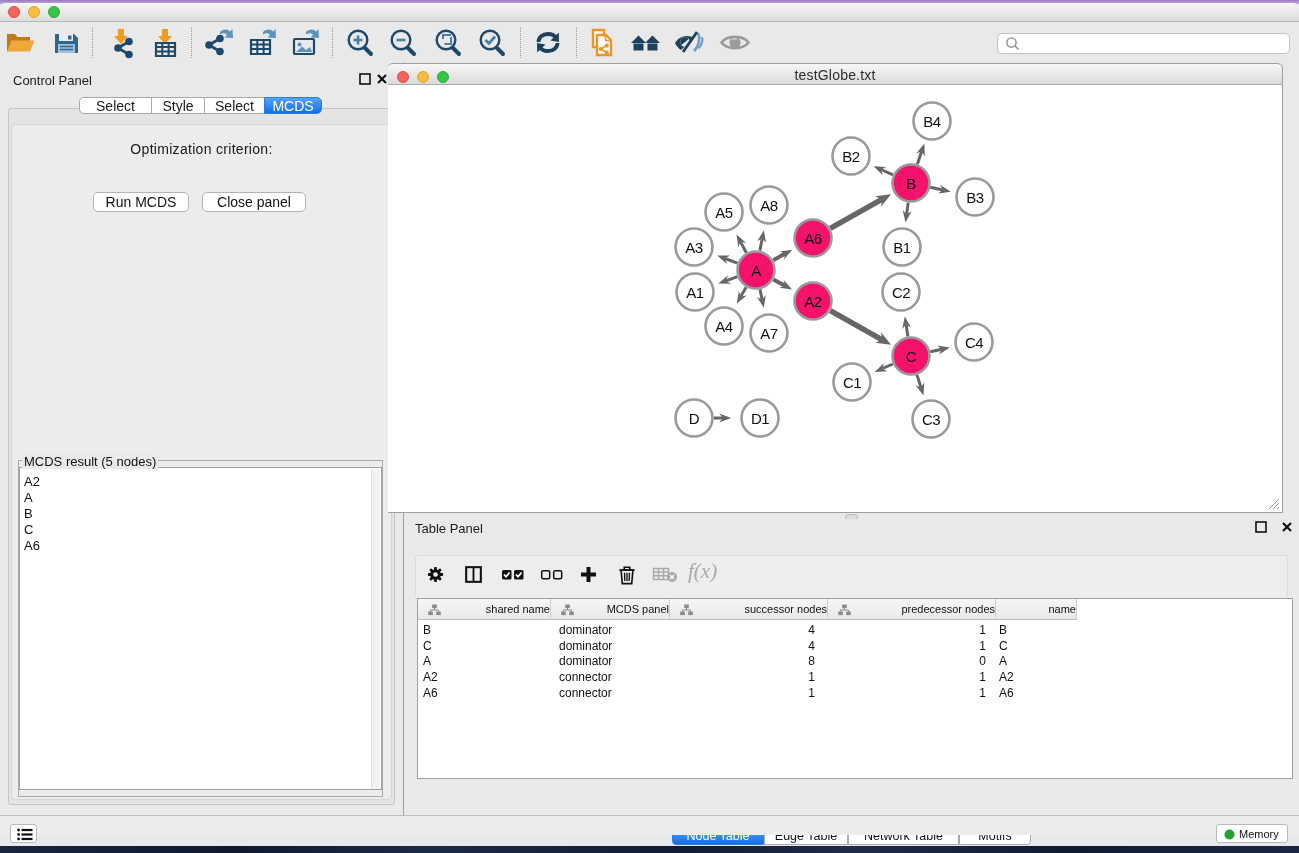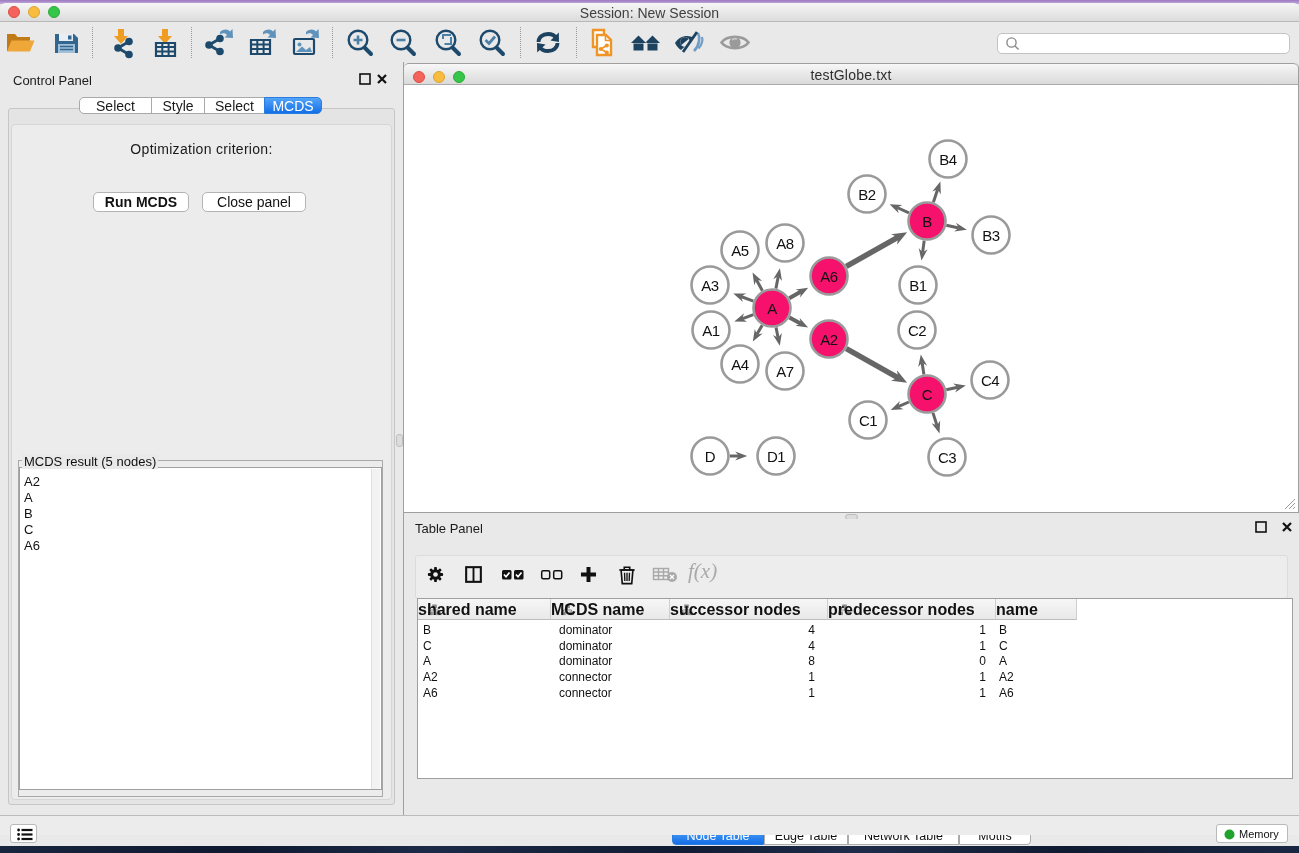--- a/index.html
+++ b/index.html
@@ -31,46 +31,45 @@
 #optlabel { position:absolute; left:0; width:100%; top:16px; text-align:center; font-size:14px; letter-spacing:0.3px; color:#1a1a1a; }
 #combo { position:absolute; left:32px; top:33px; width:311px; height:22px; background:#fff; border:1px solid #b4b4b4; border-radius:5px; font-size:14px; letter-spacing:0.1px; color:#111; line-height:20px; padding-left:11px;}
 #combo .step { position:absolute; right:-1px; top:-1px; width:21px; height:22px; border-radius:0 5px 5px 0; background:linear-gradient(#59a7f9,#1472ee); }
 .pbtn { position:absolute; top:67px; height:20px; background:#fff; border:1px solid #b4b4b4; border-radius:5px; font-size:14px; color:#111; text-align:center; line-height:18px;}
 #fieldset { position:absolute; left:18px; top:392px; width:365px; height:348px; }
 #listbox { position:absolute; left:1px; top:13px; width:363px; height:323px; background:#fff; border:1px solid #9f9f9f; font-size:13px; color:#111;}
 #fldlegend { position:absolute; left:4px; top:0px; background:#e9e9e9; padding:0 2px; font-size:13px; color:#111; }
 #fldline { position:absolute; left:0px; top:6px; width:365px; height:337px; border:1px solid #a9a9a9;}
 #sbtrack { position:absolute; right:1px; top:1px; width:9px; height:320px; background:#f2f2f2; border-left:1px solid #e0e0e0;}
 
-#netwin { left:404px; top:63px; width:895px; height:450px; background:#fff; border:1px solid #9f9f9f; border-left:none; border-top:none; border-radius:5px 5px 0 0;}
+#netwin { left:388px; top:63px; width:895px; height:450px; background:#fff; border:1px solid #9f9f9f; border-left:none; border-top:none; border-radius:5px 5px 0 0;}
 #nettitle { position:absolute; left:0; top:0; width:894px; height:22px; border-radius:5px 5px 0 0; background:linear-gradient(#f7f7f7,#dadada); border-bottom:1px solid #ababab; border-top: 1px solid #9f9f9f;}
 #nettitle .t { position:absolute; left:0; right:0; top:3px; text-align:center; font-size:14px; color:#2e2e2e; letter-spacing:0.2px; }
 .nlight { position:absolute; width:12px; height:12px; border-radius:50%; top:6.5px; }
 
 #tpanel { left:404px; top:519px; width:895px; height:296px; background:#e9e9e9; }
 #tp-title { position:absolute; left:11px; top:2px; font-size:13px; color:#1c1c1c; }
 #ttoolbar { position:absolute; left:11px; top:36px; width:873px; height:44px; background:#ededed; border:1px solid #dcdcdc; border-radius:3px; }
 #tbl { position:absolute; left:13px; top:79px; width:876px; height:181px; background:#fff; border:1px solid #9f9f9f; font-size:12px; color:#111;}
-.hcell { position:absolute; top:0; height:21px; background:linear-gradient(#f6f6f6,#e9e9e9); border-right:1px solid #cfcfcf; border-bottom:1px solid #bdbdbd; text-align:left; font-size:16px; color:#111; line-height:21px;font-weight:bold;}
+.hcell { position:absolute; top:0; height:21px; background:linear-gradient(#f6f6f6,#e9e9e9); border-right:1px solid #cfcfcf; border-bottom:1px solid #bdbdbd; text-align:right; font-size:11px; color:#111; line-height:21px;}
 .tcell { position:absolute; height:16px; line-height:16px; font-size:12px; color:#111; }
 .btab { position:absolute; top:272px; height:18px; background:#fff; border:1px solid #ababab; font-size:12.5px; color:#111; text-align:center; line-height:17px;margin-top:36px; }
 
 #statusbar { left:0; top:815px; width:1299px; height:20px; background:#ececec; border-top:1px solid #bcbcbc;}
 #memObtn { position:absolute; left:1216px; top:8px; width:72px; height:19px; background:#fff; border:1px solid #b9b9b9; border-radius:3px; font-size:11px; color:#111; }
 #listbtn { position:absolute; left:10px; top:8px; width:27px; height:19px; background:#fff; border:1px solid #b9b9b9; border-radius:3px;}
 </style>
 </head>
 <body>
 <div id="wp-top" class="abs"></div>
 <div id="win" class="abs"></div>
 <div id="titlebar" class="abs">
   <div class="light" style="left:8px; background:#f4645c; border:0.5px solid #dd4d44;"></div>
   <div class="light" style="left:28px; background:#f8bd3e; border:0.5px solid #dda532;"></div>
   <div class="light" style="left:48px; background:#35c649; border:0.5px solid #2aab36;"></div>
-  <div class="t">Session: New Session</div>
 </div>
 <div id="toolbar" class="abs">
   <div class="tsep" style="left:92px"></div>
   <div class="tsep" style="left:191px"></div>
   <div class="tsep" style="left:332px"></div>
   <div class="tsep" style="left:520px"></div>
   <div class="tsep" style="left:576px"></div>
   <svg class="ticon" style="left:4px" width="32" height="38" viewBox="0 0 32 38">
     <path d="M3 11 L11 11 L13.5 14 L26 14 L26 28 L3 28 Z" fill="#c07b17"></path>
     <path d="M7.5 17.5 L30.5 17.5 L26 28.5 L3 28.5 Z" fill="#f0a73a"></path>
@@ -192,41 +191,41 @@
   <svg class="wbtn" style="left:376px;top:11px" width="12" height="12" viewBox="0 0 12 12">
       <path d="M2 2 L10 10 M10 2 L2 10" stroke="#111" stroke-width="2.2"></path>
     </svg>
   <div id="tabwrap"></div>
   <div class="seg" style="left:79px;width:73px;border-radius:5px 0 0 5px;">Select</div>
   <div class="seg" style="left:151px;width:54px;">Style</div>
   <div class="seg" style="left:204px;width:61px;">Select</div>
   <div class="seg" style="left:264px;width:58px;background:linear-gradient(#53a5f8,#146fe8);border-color:#2a7de0;color:#fff;border-radius:0 5px 5px 0;">MCDS</div>
   <div id="innerpanel">
     <div id="optlabel">Optimization criterion:</div>
-    <div class="pbtn" style="left:81px;width:96px;font-weight:bold;">Run MCDS</div>
+    <div class="pbtn" style="left:81px;width:96px;">Run MCDS</div>
     <div class="pbtn" style="left:190px;width:104px;">Close panel</div>
   </div>
   <div id="fieldset">
     <div id="fldline"></div>
     <div id="listbox">
       <div style="padding:6px 0 0 4px; line-height:16px;">A2<br>A<br>B<br>C<br>A6</div>
       <div id="sbtrack"></div>
     </div>
     <div id="fldlegend">MCDS result (5 nodes)</div>
   </div>
 </div>
 <div class="abs" style="left:396px;top:434px;width:7px;height:13px;background:#dcdcdc;border:1px solid #bdbdbd;border-radius:3px;"></div>
 <div id="netwin" class="abs">
   <div id="nettitle">
     <div class="nlight" style="left:9px; background:#f4645c; border:0.5px solid #dd4d44;"></div>
     <div class="nlight" style="left:29px; background:#f8bd3e; border:0.5px solid #dda532;"></div>
     <div class="nlight" style="left:49px; background:#35c649; border:0.5px solid #2aab36;"></div>
     <div class="t">testGlobe.txt</div>
   </div>
-  <div style="position:absolute;left:0;top:22px;width:894px;height:426px;overflow:hidden;margin-top:38px;">
+  <div style="position:absolute;left:0;top:22px;width:894px;height:426px;overflow:hidden;">
 <svg class="graph" width="895" height="428" viewBox="0 0 895 428" font-family="Liberation Sans, sans-serif">
         <g stroke="#666666" fill="#666666">
           <line x1="358.4" y1="167.7" x2="352.4" y2="156.7" stroke-width="3.0"></line>
           <path d="M348.5 149.6 L358.2 157.9 L352.4 156.7 L350.3 162.3 Z" stroke="none"></path>
           <line x1="371.9" y1="165.6" x2="374.3" y2="153.3" stroke-width="3.0"></line>
           <path d="M375.9 145.3 L378.0 157.9 L374.3 153.3 L369.2 156.2 Z" stroke="none"></path>
           <line x1="349.4" y1="178.1" x2="336.9" y2="173.5" stroke-width="3.0"></line>
           <path d="M329.3 170.6 L342.1 170.6 L336.9 173.5 L338.9 179.0 Z" stroke="none"></path>
           <line x1="349.4" y1="191.7" x2="338.0" y2="195.8" stroke-width="3.0"></line>
           <path d="M330.3 198.6 L340.1 190.3 L338.0 195.8 L343.1 198.7 Z" stroke="none"></path>
@@ -374,21 +373,21 @@
 <span style="position:relative;top:0px;">shared name</span></div>
 <div class="hcell" style="left:133px;width:119px;">
 <svg style="position:absolute;left:10px;top:5px" width="13" height="12" viewBox="0 0 13 12">
           <g fill="#8a8a8a">
             <rect x="4.2" y="0.5" width="4.6" height="3.6"></rect>
             <rect x="0.2" y="7.5" width="4.6" height="3.6"></rect>
             <rect x="8.2" y="7.5" width="4.6" height="3.6"></rect>
             <path d="M6.5 4 L6.5 6 M2.5 7.5 L2.5 6 L10.5 6 L10.5 7.5" stroke="#8a8a8a" stroke-width="1" fill="none"></path>
           </g>
         </svg>
-<span style="position:relative;top:0px;">MCDS name</span></div>
+<span style="position:relative;top:0px;">MCDS panel</span></div>
 <div class="hcell" style="left:252px;width:158px;">
 <svg style="position:absolute;left:10px;top:5px" width="13" height="12" viewBox="0 0 13 12">
           <g fill="#8a8a8a">
             <rect x="4.2" y="0.5" width="4.6" height="3.6"></rect>
             <rect x="0.2" y="7.5" width="4.6" height="3.6"></rect>
             <rect x="8.2" y="7.5" width="4.6" height="3.6"></rect>
             <path d="M6.5 4 L6.5 6 M2.5 7.5 L2.5 6 L10.5 6 L10.5 7.5" stroke="#8a8a8a" stroke-width="1" fill="none"></path>
           </g>
         </svg>
 <span style="position:relative;top:0px;">successor nodes</span></div>

